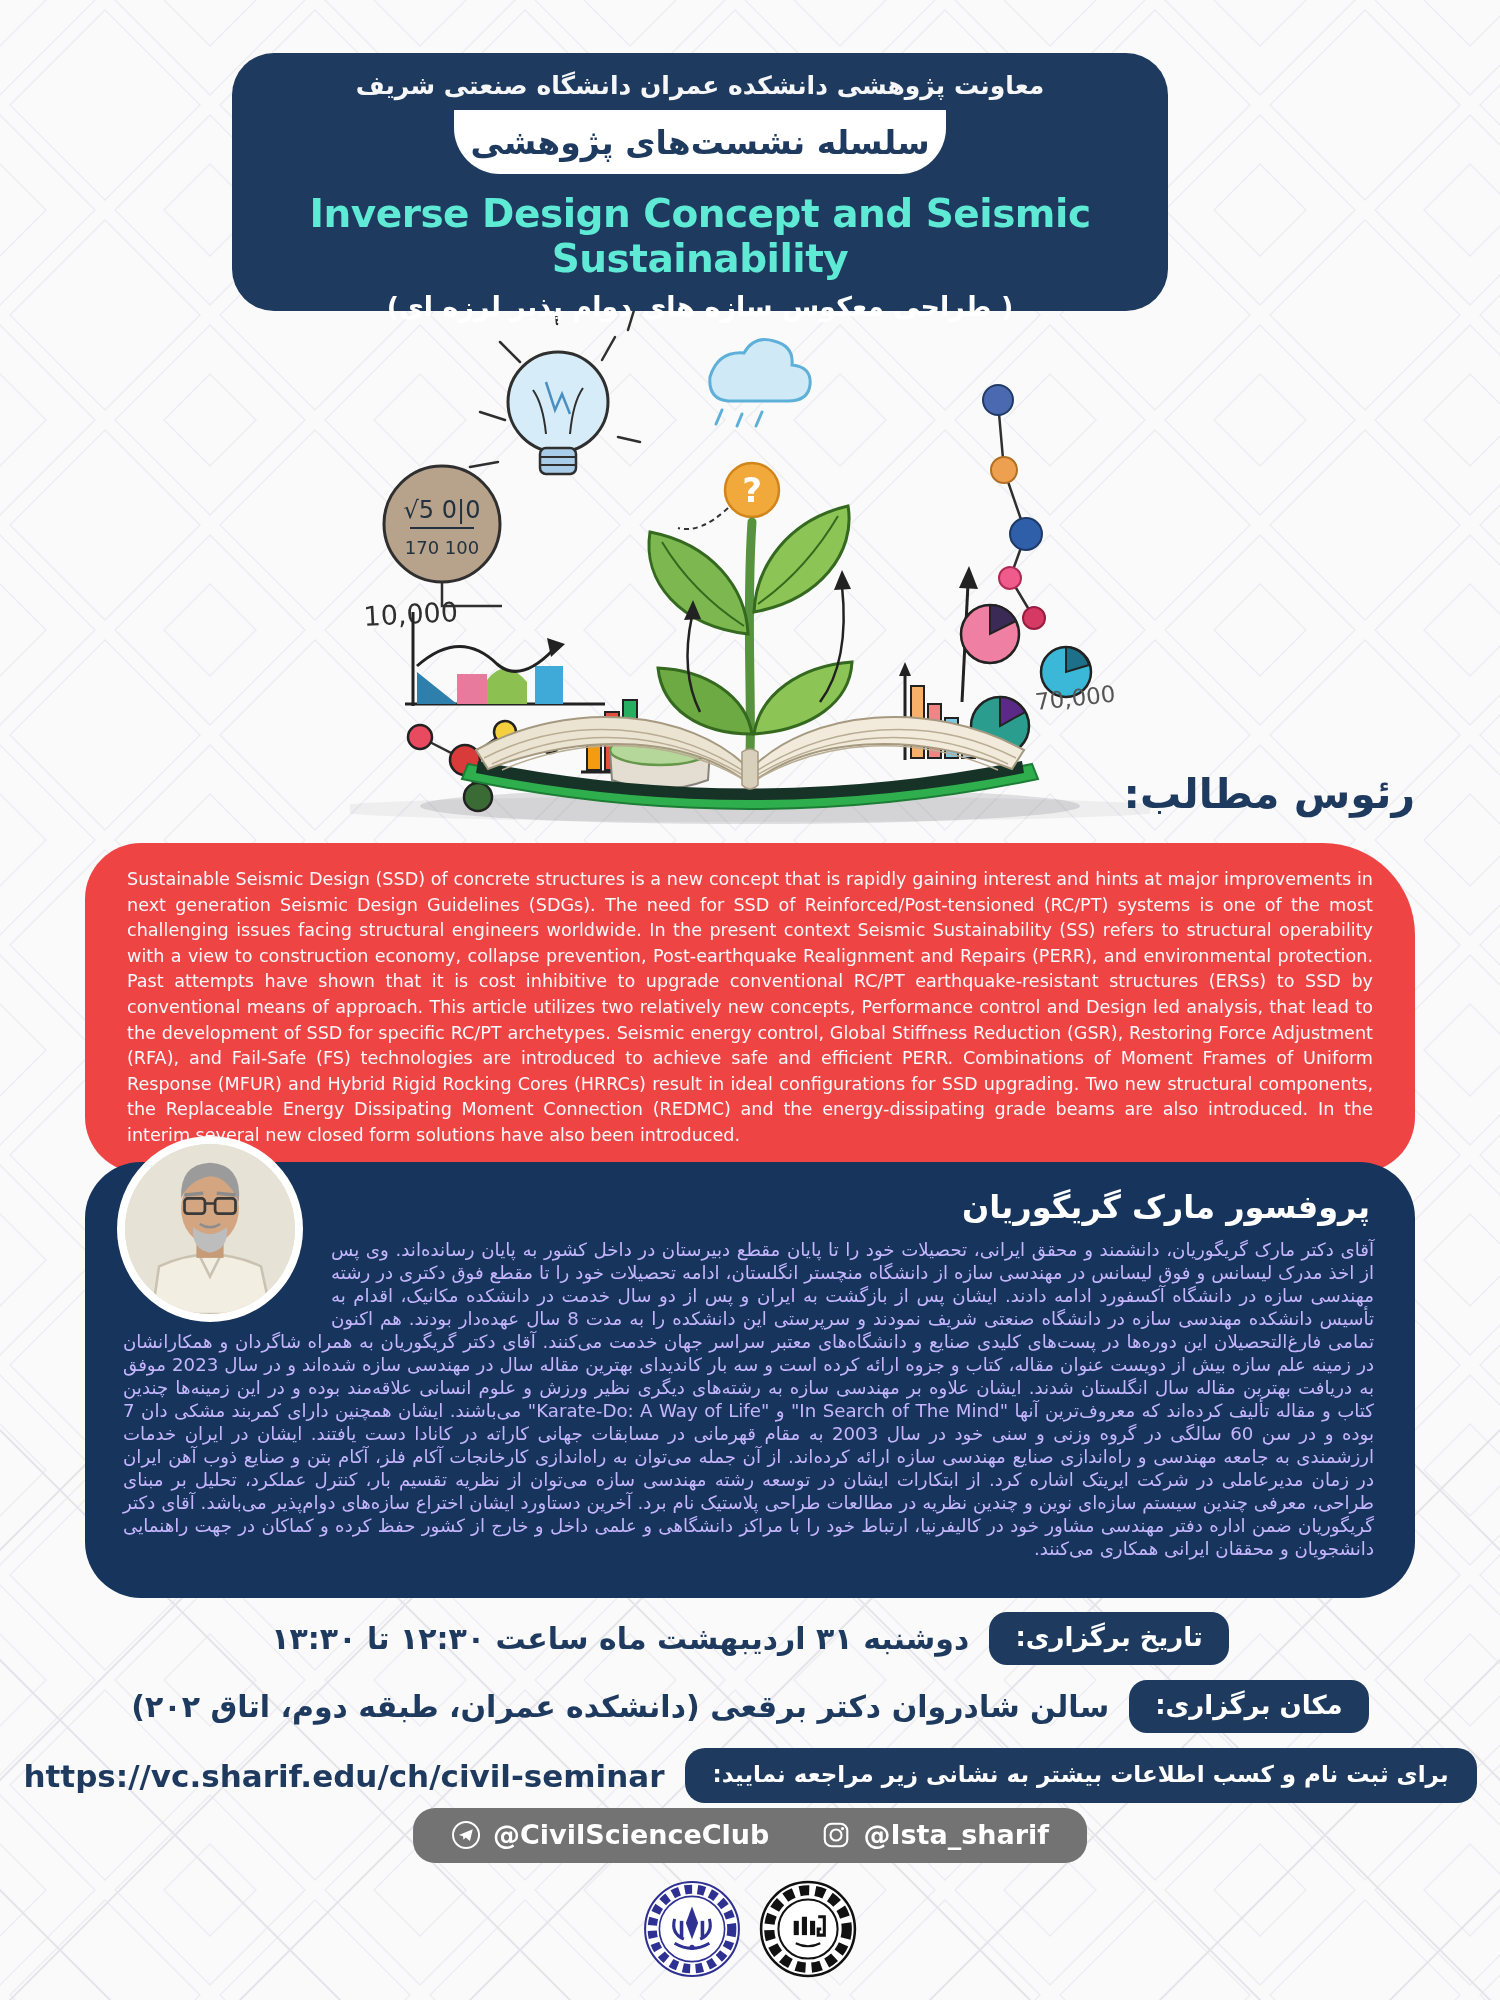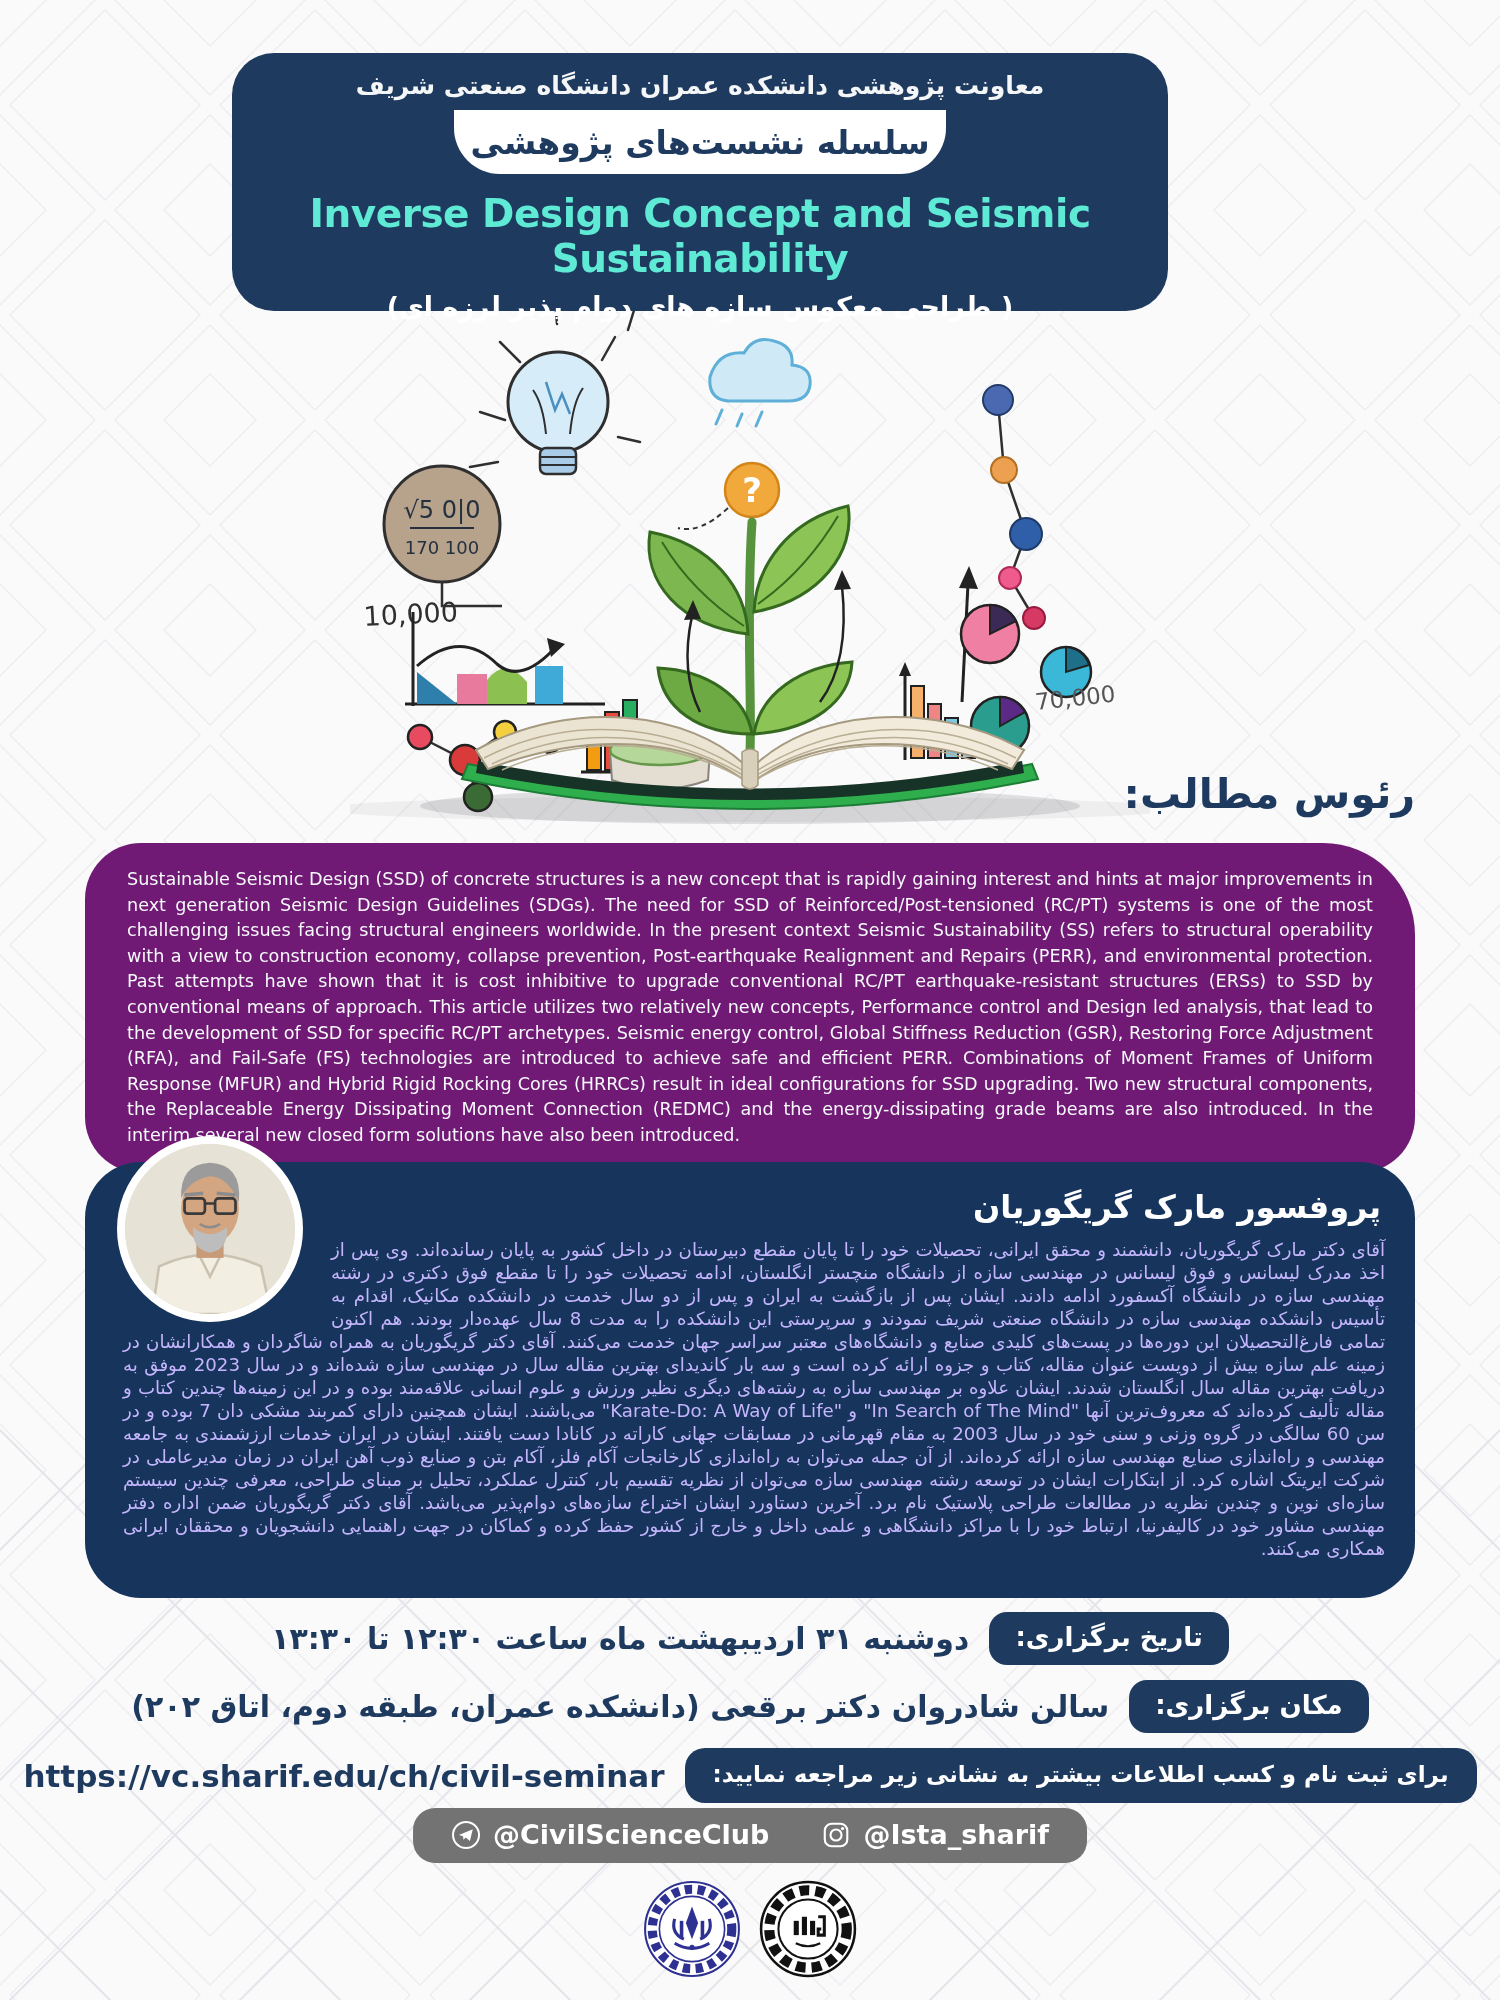--- a/index.html
+++ b/index.html
@@ -17,27 +17,27 @@
   .title-en{margin-top:17px;color:#5eead4;font-size:39px;font-weight:bold;letter-spacing:-0.5px;}
   .title-fa{margin-top:10px;color:#ffffff;font-size:27px;font-weight:bold;}
 
   
   .illus{position:absolute;left:350px;top:282px;width:800px;height:560px;z-index:1;}
 
   
   .topics-heading{position:absolute;right:85px;top:770px;color:#1e3a5f;font-size:41px;
     font-weight:bold;z-index:2;}
   .abstract-box{position:absolute;left:85px;top:843px;width:1330px;min-height:288px;
-    background:#701a75;border-radius:56px;border-top-right-radius:92px;box-sizing:border-box;
+    background:#ef4444;border-radius:56px;border-top-right-radius:92px;box-sizing:border-box;
     padding:24px 42px;z-index:2;}
   .abstract-box p{margin:0;color:#f7f9fc;font-size:17.6px;line-height:25.6px;text-align:justify;}
 
   
   .bio-box{position:absolute;left:85px;top:1162px;width:1330px;min-height:436px;
-    background:#16345c;border-radius:56px;box-sizing:border-box;padding:16px 30px 14px 38px;
+    background:#16345c;border-radius:56px;box-sizing:border-box;padding:16px 41px 14px 38px;
     direction:rtl;z-index:3;}
   .bio-photo{float:left;width:170px;height:170px;border:8px solid #ffffff;border-radius:50%;
     overflow:hidden;margin:-42px 28px 6px -6px;background:#e7e2d6;}
   .bio-title{color:#ffffff;font-size:32px;font-weight:bold;text-align:right;margin:10px 4px 12px 0;}
   .bio-text{color:#c4b5fd;font-size:18.2px;line-height:23px;text-align:justify;}
 
   
   .detail-row{position:absolute;left:0;width:1500px;display:flex;direction:rtl;
     justify-content:center;align-items:center;gap:20px;z-index:2;}
   .row-date{top:1612px;}

